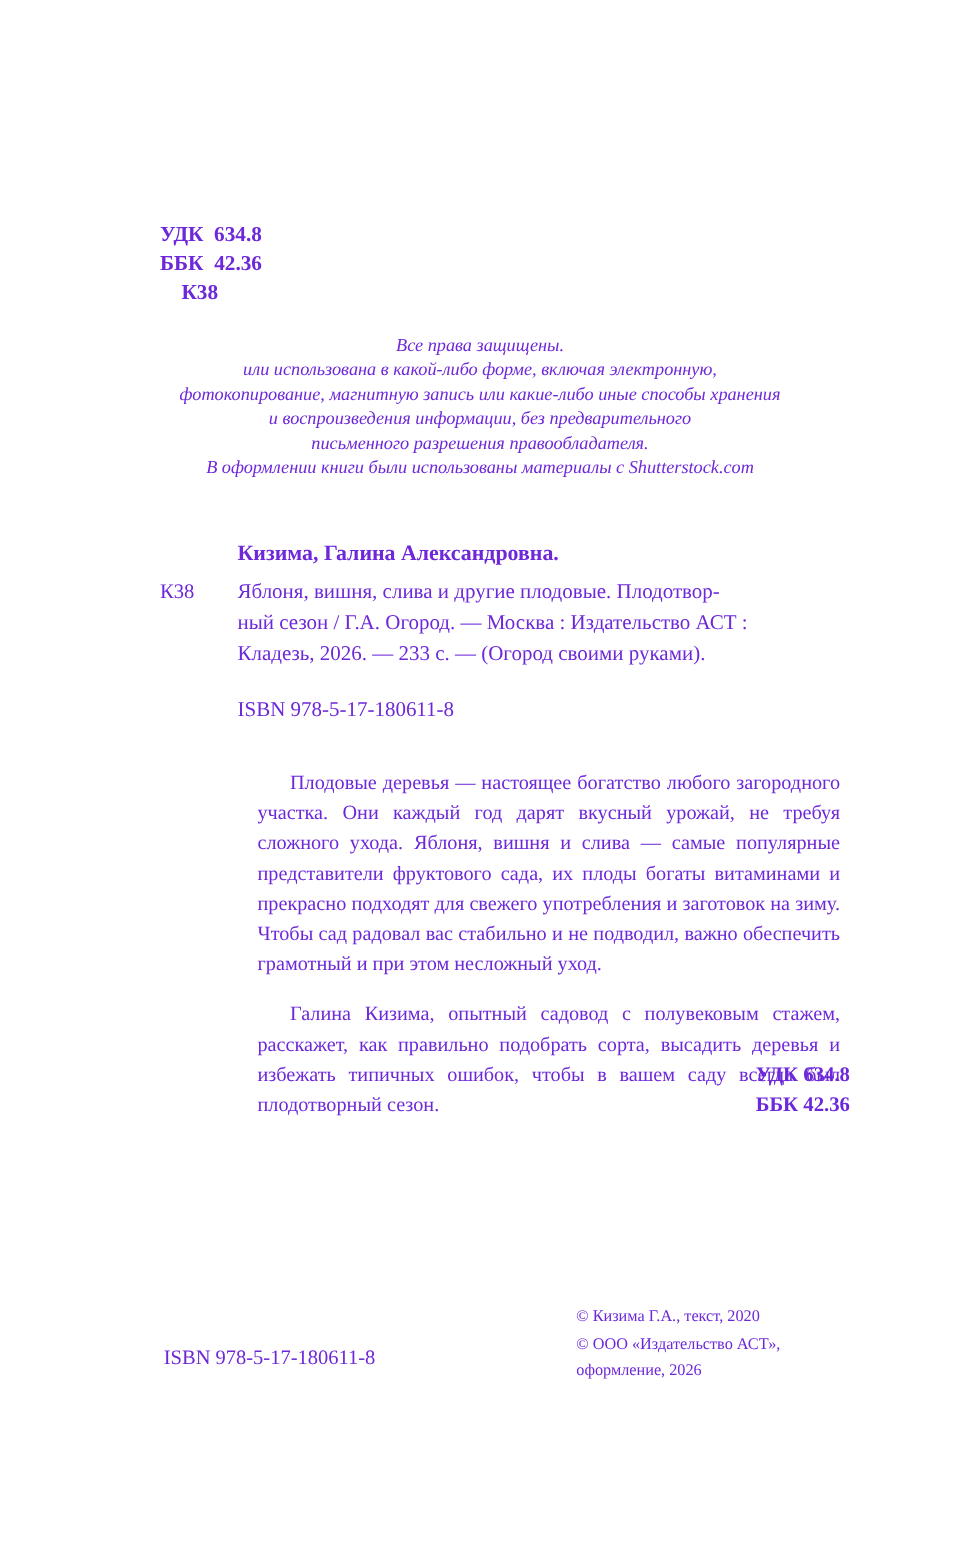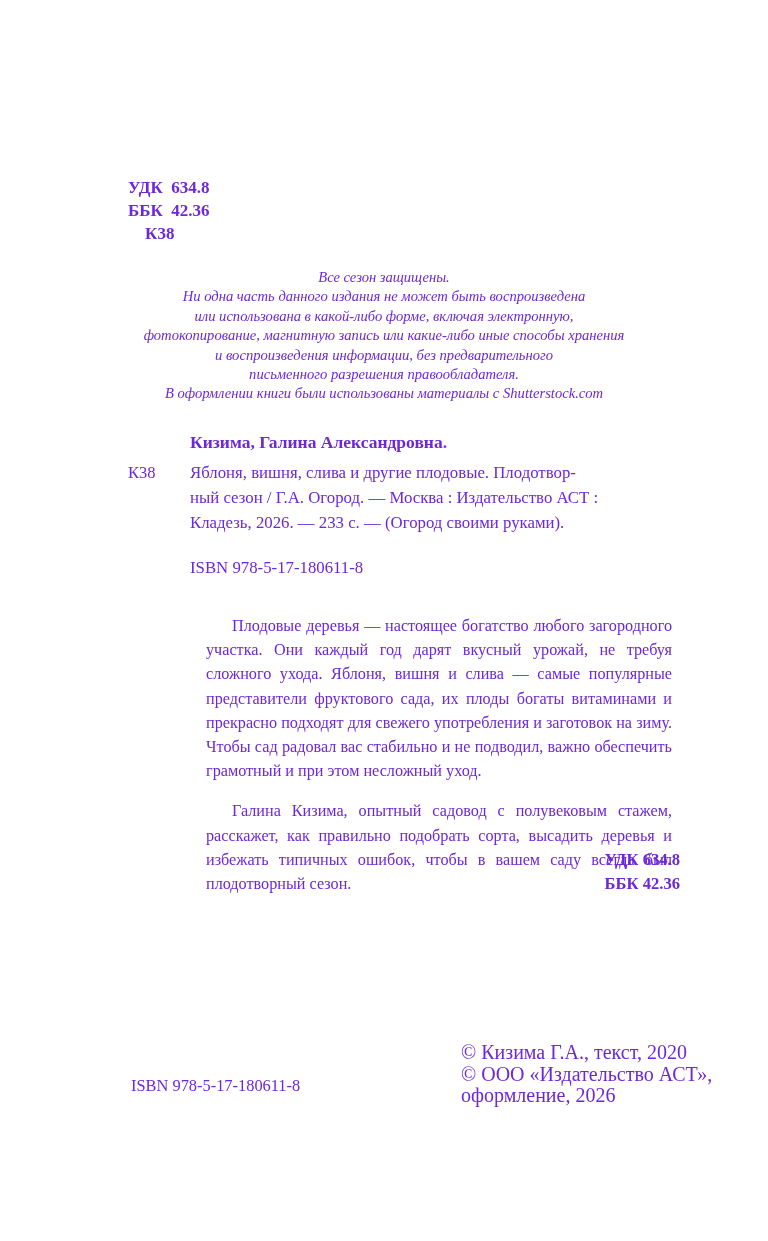--- a/index.html
+++ b/index.html
@@ -122,21 +122,21 @@
     line-height: 24px;
     font-weight: 700;
   }
 
   
   .copyright {
     position: absolute;
     left: 461px;
     top: 1042px;
     width: 280px;
-    font-size: 20px;
+    font-size: 13px;
     line-height: 21.5px;
   }
   .copyright .line {
     white-space: nowrap;
   }
 
   
   .isbn-bottom {
     position: absolute;
     left: 131px;
@@ -150,22 +150,21 @@
 
 <div class="page" style="background: rgb(255, 255, 255); color: #6d28d9;">
 
   <div class="classmarks">
     <div class="row">УДК  634.8</div>
     <div class="row">ББК  42.36</div>
     <div class="row indent">К38</div>
   </div>
 
   <div class="rights">
-    <div class="line">Все сезон защищены.</div>
-    <div class="line">Ни одна часть данного издания не может быть воспроизведена</div>
+    <div class="line">Все права защищены.</div>
     <div class="line">или использована в какой-либо форме, включая электронную,</div>
     <div class="line">фотокопирование, магнитную запись или какие-либо иные способы хранения</div>
     <div class="line">и воспроизведения информации, без предварительного</div>
     <div class="line">письменного разрешения правообладателя.</div>
     <div class="line">В оформлении книги были использованы материалы с Shutterstock.com</div>
   </div>
 
   <div class="biblio">
     <div class="author">Кизима, Галина Александровна.</div>
     <div class="desc-wrap">

